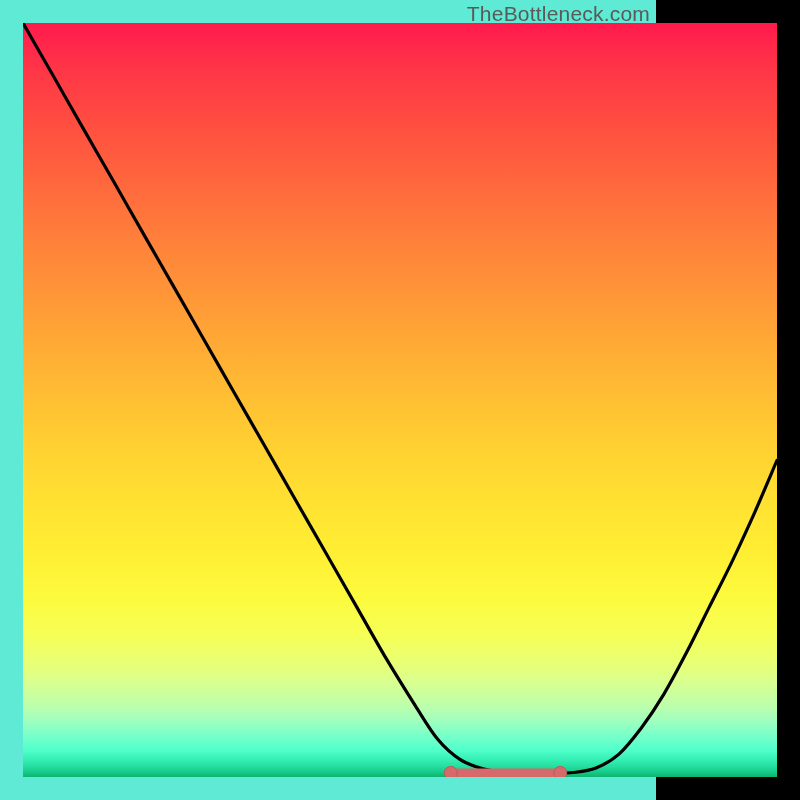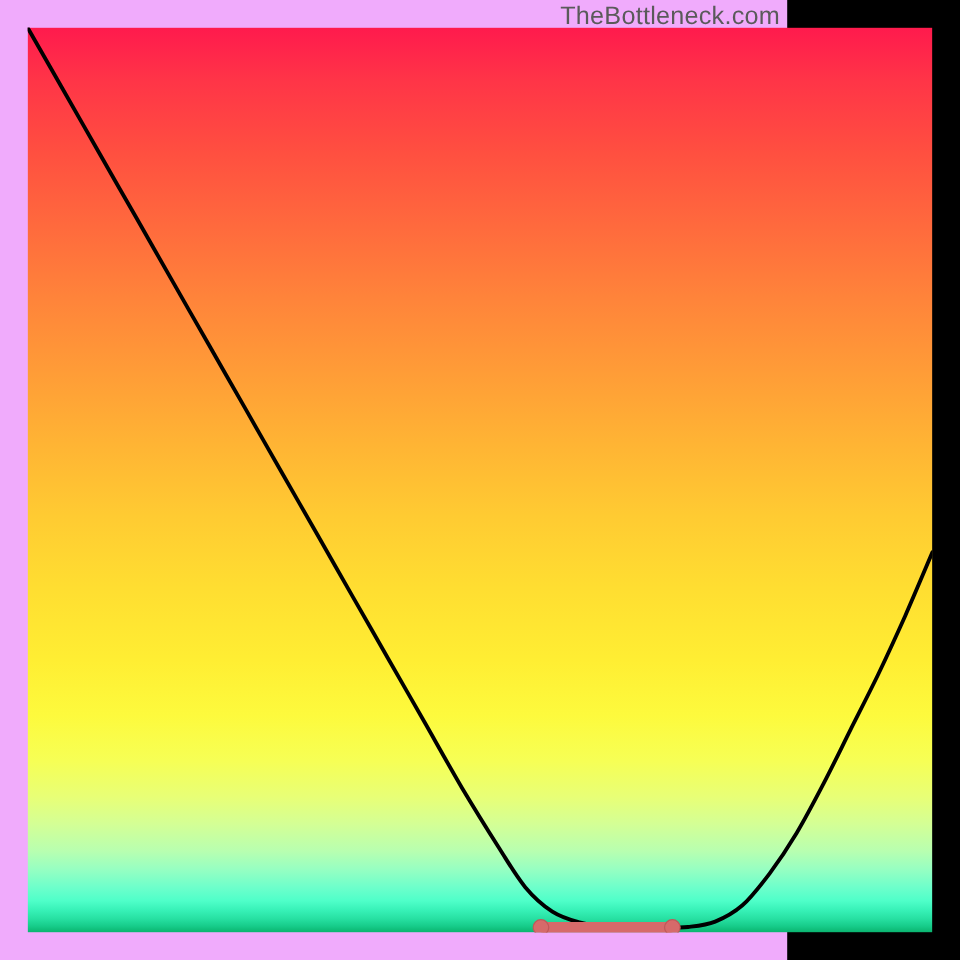--- a/index.html
+++ b/index.html
@@ -10,21 +10,21 @@
     height: 800px;
     position: relative;
     font-family: Arial, Helvetica, sans-serif;
   }
   .frame {
     position: absolute;
     left: 0;
     top: 0;
     width: 656px;
     height: 800px;
-    background: #f0abfc;
+    background: #5eead4;
   }
   .plot-area {
     position: absolute;
     left: 23px;
     top: 23px;
     width: 754px;
     height: 754px;
     overflow: hidden;
   }
   .gradient {

